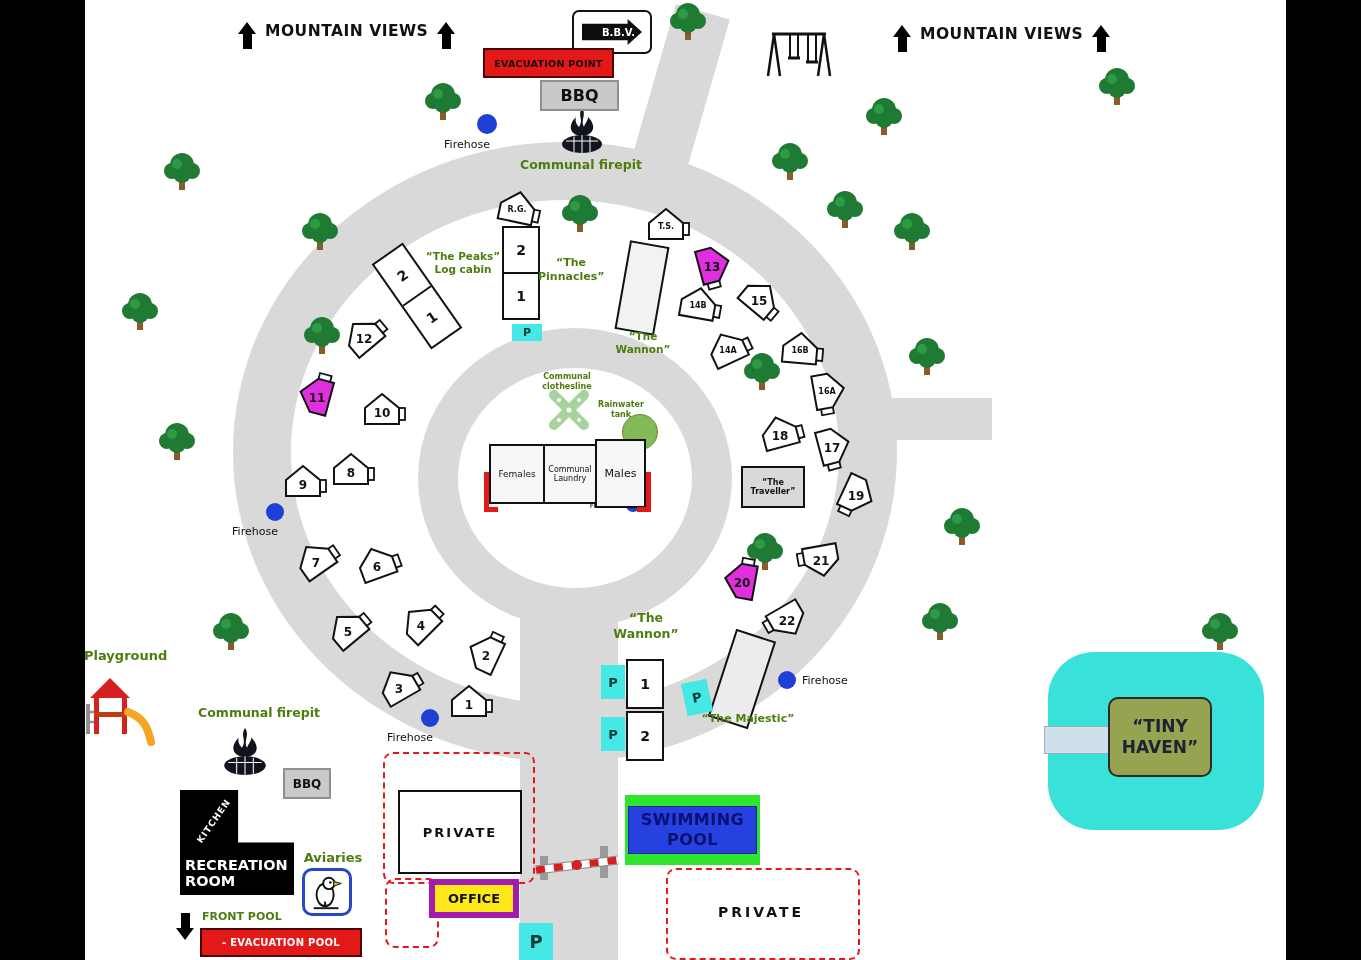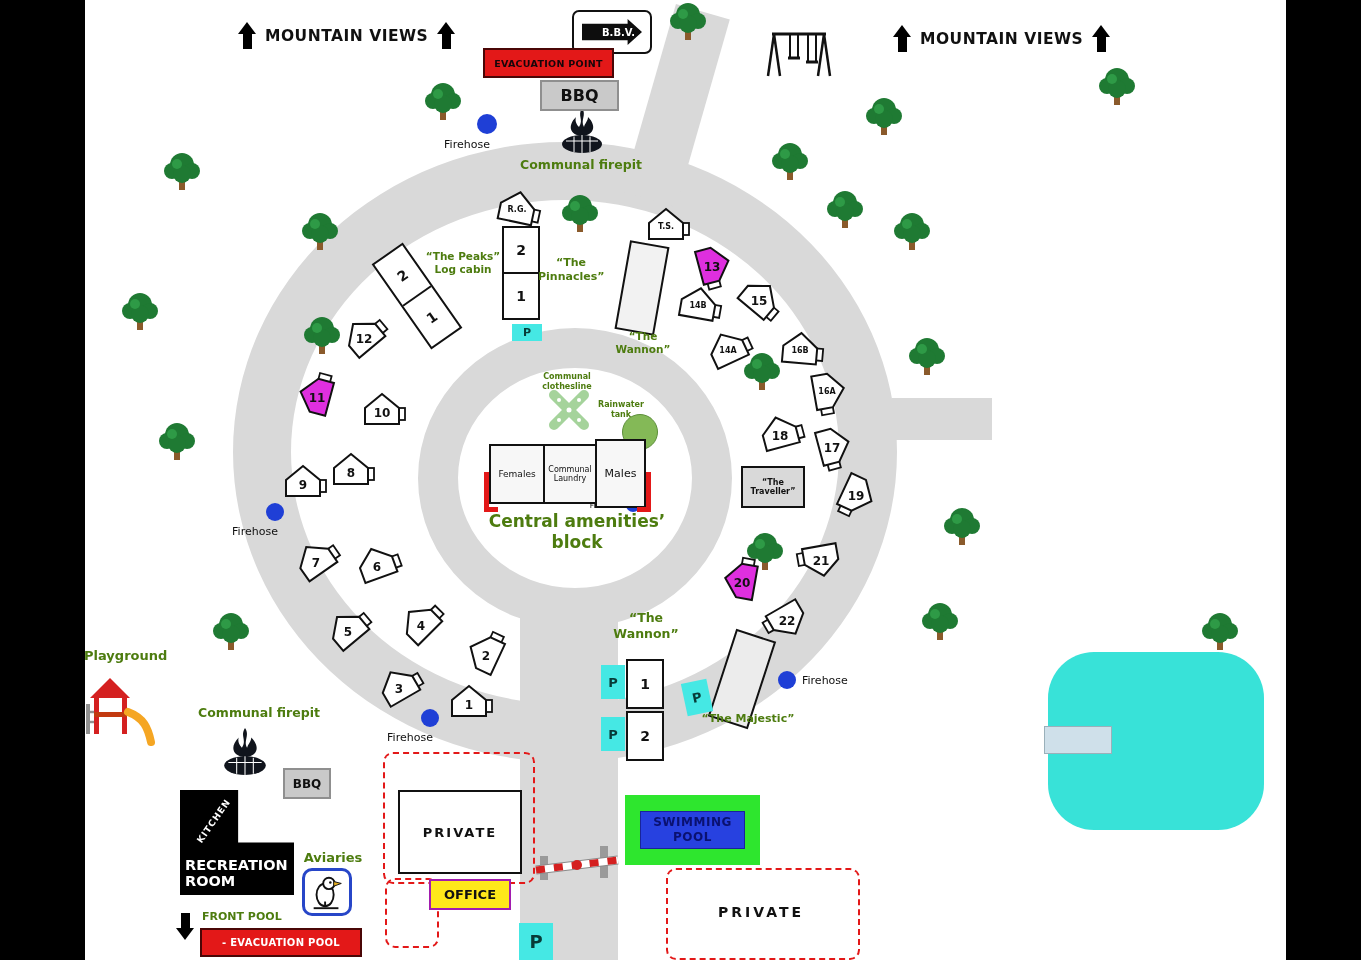--- a/index.html
+++ b/index.html
@@ -18,21 +18,21 @@
   .south-road{left:520px;top:598px;width:98px;height:362px;}
   .east-road{left:892px;top:398px;width:100px;height:42px;}
   .bbv-road{left:648px;top:8px;width:56px;height:195px;transform:rotate(16deg);}
   #map-svg{position:absolute;left:0;top:0;z-index:2;pointer-events:none;}
   .lvl3{z-index:3;}
   .lvl4{z-index:4;}
   
   .map-label{position:absolute;z-index:4;text-align:center;font-weight:600;color:#4d7c0f;line-height:1.25;}
   .bold{font-weight:800;}
   
-  .mv{position:absolute;z-index:4;display:flex;align-items:center;gap:9px;}
+  .mv{position:absolute;z-index:4;display:flex;gap:9px;}
   .mv-text{font-weight:800;font-size:15.5px;letter-spacing:.5px;}
   .uparrow,.downarrow{width:18px;height:28px;position:relative;display:inline-block;}
   .uparrow::before{content:"";position:absolute;top:0;left:0;border-left:9px solid transparent;border-right:9px solid transparent;border-bottom:12px solid #000;}
   .uparrow::after{content:"";position:absolute;top:11px;left:4.5px;width:9px;height:16px;background:#000;}
   .downarrow::before{content:"";position:absolute;bottom:0;left:0;border-left:9px solid transparent;border-right:9px solid transparent;border-top:12px solid #000;}
   .downarrow::after{content:"";position:absolute;bottom:11px;left:4.5px;width:9px;height:16px;background:#000;}
   
   .bbv-sign{position:absolute;left:572px;top:10px;width:76px;height:40px;background:#fff;border:2px solid #111;border-radius:7px;display:flex;align-items:center;justify-content:center;z-index:5;}
   .bbv-arrow{width:60px;height:26px;background:#0d0d0d;clip-path:polygon(0 18%,76% 18%,76% 0,100% 50%,76% 100%,76% 82%,0 82%);display:flex;align-items:center;color:#fff;font-size:10px;font-weight:800;padding-left:20px;box-sizing:border-box;}
   .evac{position:absolute;z-index:5;background:var(--red);border:2px solid #4a0606;display:flex;align-items:center;justify-content:center;font-weight:800;letter-spacing:.3px;}
@@ -62,23 +62,23 @@
   .bracket{position:absolute;background:var(--red);z-index:4;}
   .tank{position:absolute;left:622px;top:414px;width:34px;height:34px;border-radius:50%;background:#84b957;border:1px solid #5d8f3a;z-index:3;}
   
   .recroom{position:absolute;left:180px;top:790px;width:114px;height:105px;background:#000;clip-path:polygon(0 0,51% 0,51% 50%,100% 50%,100% 100%,0 100%);z-index:5;}
   .kitchen-label{position:absolute;top:26px;left:8px;color:#fff;font-size:9px;font-weight:700;transform:rotate(-55deg);letter-spacing:1px;}
   .recroom-label{position:absolute;left:5px;bottom:5px;color:#fff;font-weight:800;font-size:14.5px;line-height:1.15;}
   .aviary{position:absolute;left:302px;top:868px;width:50px;height:48px;border:3px solid #2746c8;border-radius:10px;background:#fff;display:flex;align-items:center;justify-content:center;z-index:5;box-sizing:border-box;}
   
   .dashed{position:absolute;border:2.5px dashed var(--red);border-radius:10px;z-index:4;}
   .private-box{position:absolute;left:398px;top:790px;width:120px;height:80px;background:#fff;border:2px solid #111;display:flex;align-items:center;justify-content:center;font-weight:800;font-size:13px;letter-spacing:2px;z-index:5;}
-  .office-box{position:absolute;left:429px;top:879px;width:78px;height:27px;background:#ffe81a;border:2px solid #a21caf;display:flex;align-items:center;justify-content:center;font-weight:800;font-size:13px;z-index:6;}
+  .office-box{position:absolute;left:429px;top:879px;width:78px;height:27px;background:#ffe81a;border:6px solid #a21caf;display:flex;align-items:center;justify-content:center;font-weight:800;font-size:13px;z-index:6;}
   .pool{position:absolute;left:625px;top:795px;width:135px;height:70px;background:var(--pool_green);display:flex;align-items:center;justify-content:center;z-index:4;}
-  .pool-label{background:var(--pool_blue);border:1px solid #18249a;color:#0a1170;font-weight:800;font-size:12px;text-align:center;padding:3px 12px;line-height:1.25;letter-spacing:.5px;}
+  .pool-label{background:var(--pool_blue);border:1px solid #18249a;color:#0a1170;font-weight:800;font-size:16px;text-align:center;padding:3px 12px;line-height:1.25;letter-spacing:.5px;}
   .private-right-label{position:absolute;left:666px;top:868px;width:190px;height:88px;display:flex;align-items:center;justify-content:center;font-weight:800;font-size:14px;letter-spacing:3px;z-index:5;}
   
   .th-sign{position:absolute;left:1048px;top:652px;width:216px;height:178px;background:var(--sign_cyan);border-radius:46px;z-index:5;}
   .th-tab{position:absolute;left:-4px;top:74px;width:66px;height:26px;background:#cfe0ea;border:1px solid #9ab0ba;}
   .th-plate{position:absolute;left:60px;top:45px;width:100px;height:76px;background:var(--sign_olive);border:2.5px solid #2a2a2a;border-radius:10px;display:flex;align-items:center;justify-content:center;font-weight:700;font-size:17px;text-align:center;color:#1b2430;line-height:1.25;}
 </style>
 </head>
 <body>
 
 <div class="stage">
@@ -435,21 +435,20 @@
     <div class="amen-cell females">Females</div>
     <div class="amen-cell laundry prel">Communal
 Laundry</div>
     <div class="amen-cell males">Males</div>
   </div>
   <div class="bracket" style="left:484px;top:472px;width:5px;height:40px"></div>
   <div class="bracket" style="left:484px;top:507px;width:14px;height:5px"></div>
   <div class="bracket" style="left:646px;top:472px;width:5px;height:40px"></div>
   <div class="bracket" style="left:637px;top:507px;width:14px;height:5px"></div>
 
-  <div class="map-label bold" style="left:462px;top:511px;width:230px;font-size:17px">Central amenities’ block</div>
 
   
   <div class="map-label bold" style="left:84px;top:648px;width:92px;font-size:13px;text-align:left">Playground</div>
   <svg class="abs lvl4" style="left:84px;top:672px" width="80" height="84">
     <polygon points="6,26 26,6 46,26" fill="#d42020"></polygon>
     <rect x="10" y="26" width="5" height="36" fill="#d42020"></rect>
     <rect x="38" y="26" width="5" height="36" fill="#d42020"></rect>
     <rect x="10" y="40" width="33" height="5" fill="#c23a10"></rect>
     <path d="M44 40 C60 46 64 56 67 70" stroke="#f5a623" stroke-width="8" fill="none" stroke-linecap="round"></path>
     <rect x="2" y="32" width="4" height="30" fill="#909090"></rect>
@@ -507,15 +506,17 @@
     <div class="pool-label prel">SWIMMING
 POOL</div>
   </div>
 
   <div class="dashed" style="left:666px;top:868px;width:190px;height:88px"></div>
   <div class="private-right-label">PRIVATE</div>
 
   
   <div class="th-sign">
     <div class="th-tab"></div>
+    <div class="th-plate prel">“TINY
+HAVEN”</div>
   </div>
 
 </div>
 
 </body></html>

